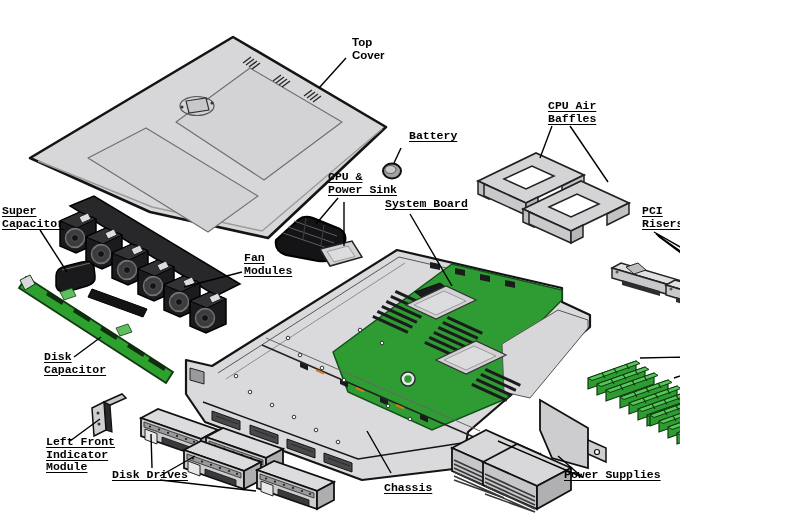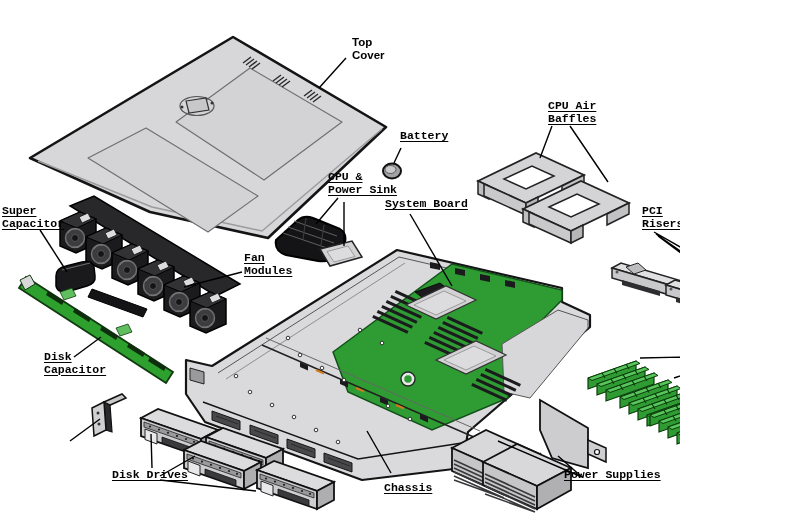--- a/index.html
+++ b/index.html
@@ -268,21 +268,21 @@
     <path d="M152,468 L151,434 M160,476 L195,456 M160,480 L256,491"></path>
     <path d="M391,473 L367,431"></path>
     <path d="M582,477 L498,441 M582,477 L558,456"></path>
   </g>
 </svg>
 
   <div class="label" style="left:352px;top:36px">
     <span>Top</span>
     <span>Cover</span>
   </div>
-  <div class="label u" style="left:400px;top:130px">
+  <div class="label u" style="left:409px;top:130px">
     <span>Battery</span>
   </div>
   <div class="label u" style="left:548px;top:100px">
     <span>CPU Air</span>
     <span>Baffles</span>
   </div>
   <div class="label u" style="left:328px;top:171px">
     <span>CPU &amp;</span>
     <span>Power Sink</span>
   </div>
@@ -301,20 +301,25 @@
     <span>Fan</span>
     <span>Modules</span>
   </div>
   <div class="label u" style="left:44px;top:351px">
     <span>Disk</span>
     <span>Capacitor</span>
   </div>
   <div class="label u" style="left:778px;top:345px">
     <span>Memory</span>
   </div>
+  <div class="label u" style="left:46px;top:436px">
+    <span>Left Front</span>
+    <span>Indicator</span>
+    <span>Module</span>
+  </div>
   <div class="label u" style="left:112px;top:469px">
     <span>Disk Drives</span>
   </div>
   <div class="label u" style="left:384px;top:482px">
     <span>Chassis</span>
   </div>
   <div class="label u" style="left:564px;top:469px">
     <span>Power Supplies</span>
   </div>
 </div>

